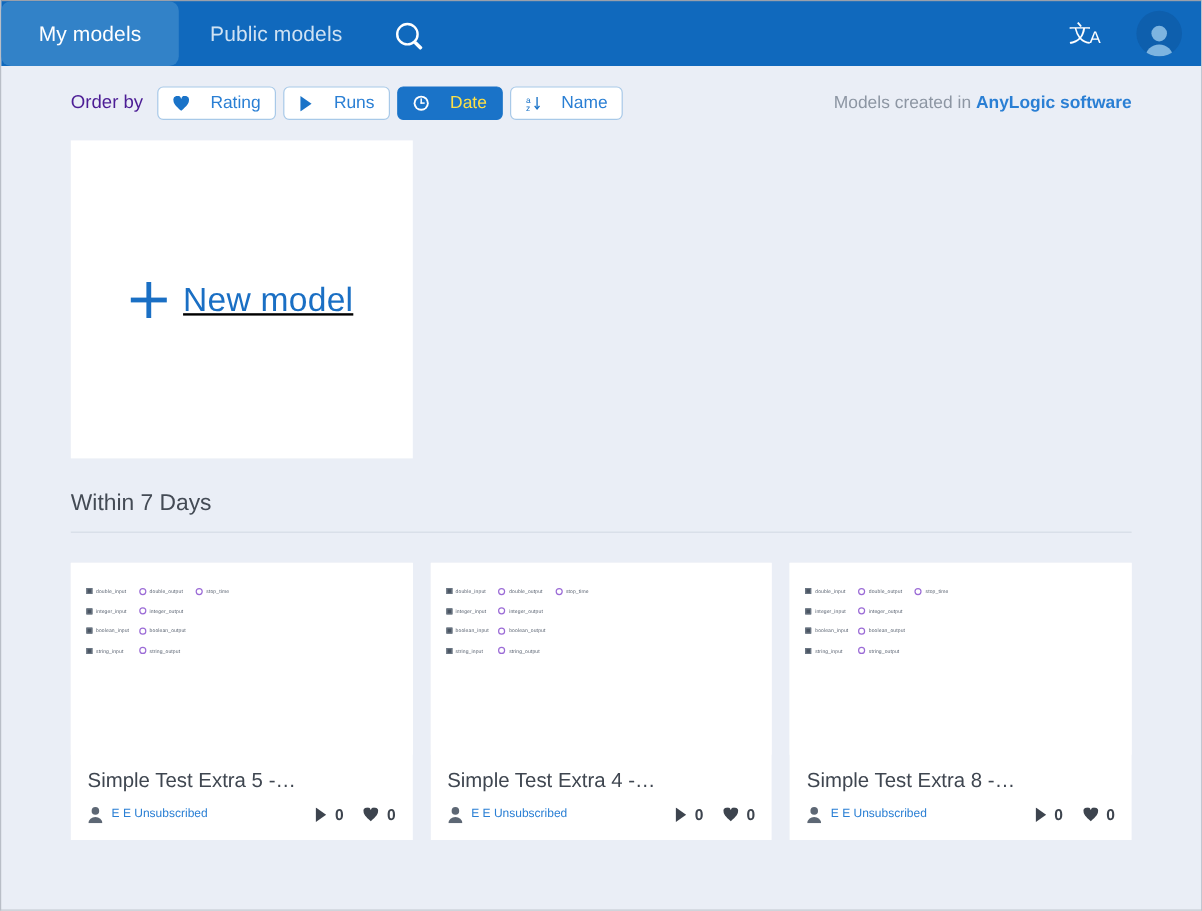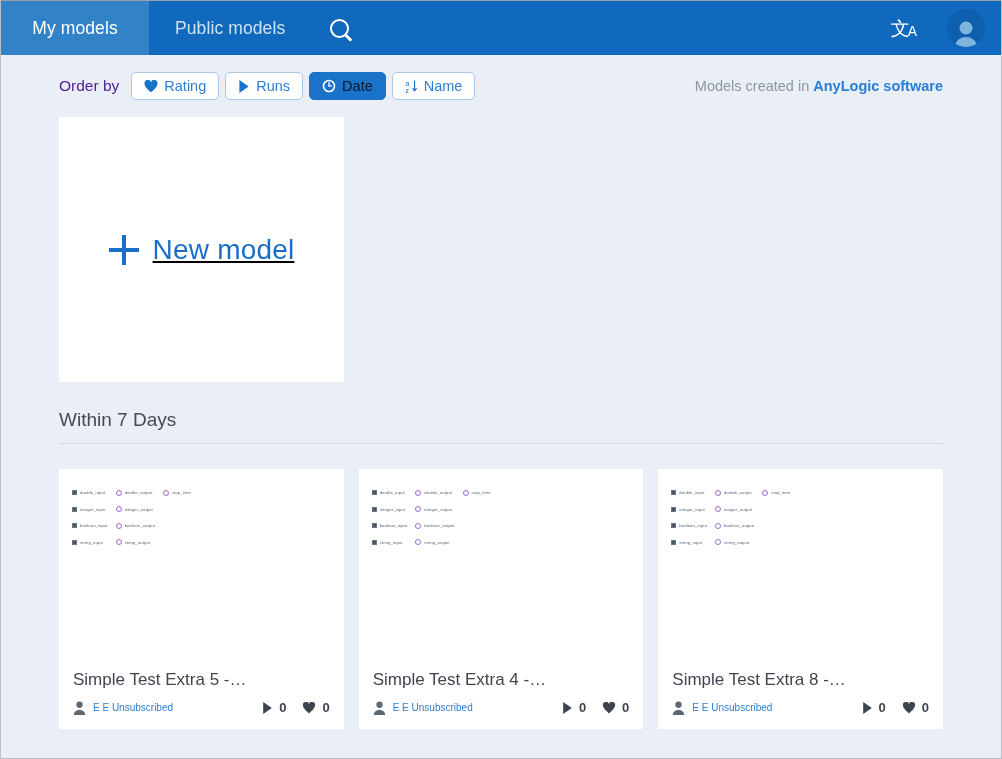--- a/index.html
+++ b/index.html
@@ -28,20 +28,21 @@
     border-top: 1px solid #9aa0ab;
   }
   .tab {
     display: flex; align-items: center; justify-content: center;
     padding: 0 26px;
     font-size: 17.5px;
     color: #cfe2f3;
     letter-spacing: .1px;
     cursor: pointer;
     user-select: none;
+    border-radius: 8px;
   }
   .tab.active {
     background: #3282c8;
     color: #ffffff;
     min-width: 148px;
   }
   .search-btn {
     display: flex; align-items: center; justify-content: center;
     width: 56px;
     cursor: pointer;
@@ -90,35 +91,35 @@
     height: 62px;
     position: relative;
   }
   .orderby-label {
     font-size: 15.5px;
     color: #4c1d95;
     margin-right: 12px;
   }
   .chipset { display: flex; gap: 6px; }
   .chip {
-    display: inline-flex; align-items: center; gap: 6px;
+    display: inline-flex; align-items: center; gap: 17px;
     height: 28px;
     padding: 0 12px;
     border: 1px solid #a8c9e8;
     border-radius: 5px;
     background: #ffffff;
     color: #2a7fd4;
     font-size: 14.5px;
     cursor: pointer;
     white-space: nowrap;
   }
   .chip.active {
     background: #1a73c8;
     border-color: #1a73c8;
-    color: #0f172a;
+    color: #fde047;
   }
   .chip svg { display: block; }
   .created-note {
     position: absolute;
     right: 58px;
     font-size: 14.5px;
     color: #8d96a3;
   }
   .created-note a {
     color: #2a7fd4;
@@ -162,21 +163,21 @@
   
   .card-grid {
     display: flex;
     gap: 15px;
     margin-top: 25px;
   }
   .model-card {
     width: 285px;
     background: #ffffff;
     cursor: pointer;
-    display: flex; flex-direction: column; gap: 29px;
+    display: flex; flex-direction: column;
   }
   .thumb {
     height: 160px;
     background: #ffffff;
     position: relative;
     padding: 17px 0 0 13px;
   }
   .thumb-cols { display: flex; }
   .thumb-col { margin-right: 8px; }
   .tparam {

